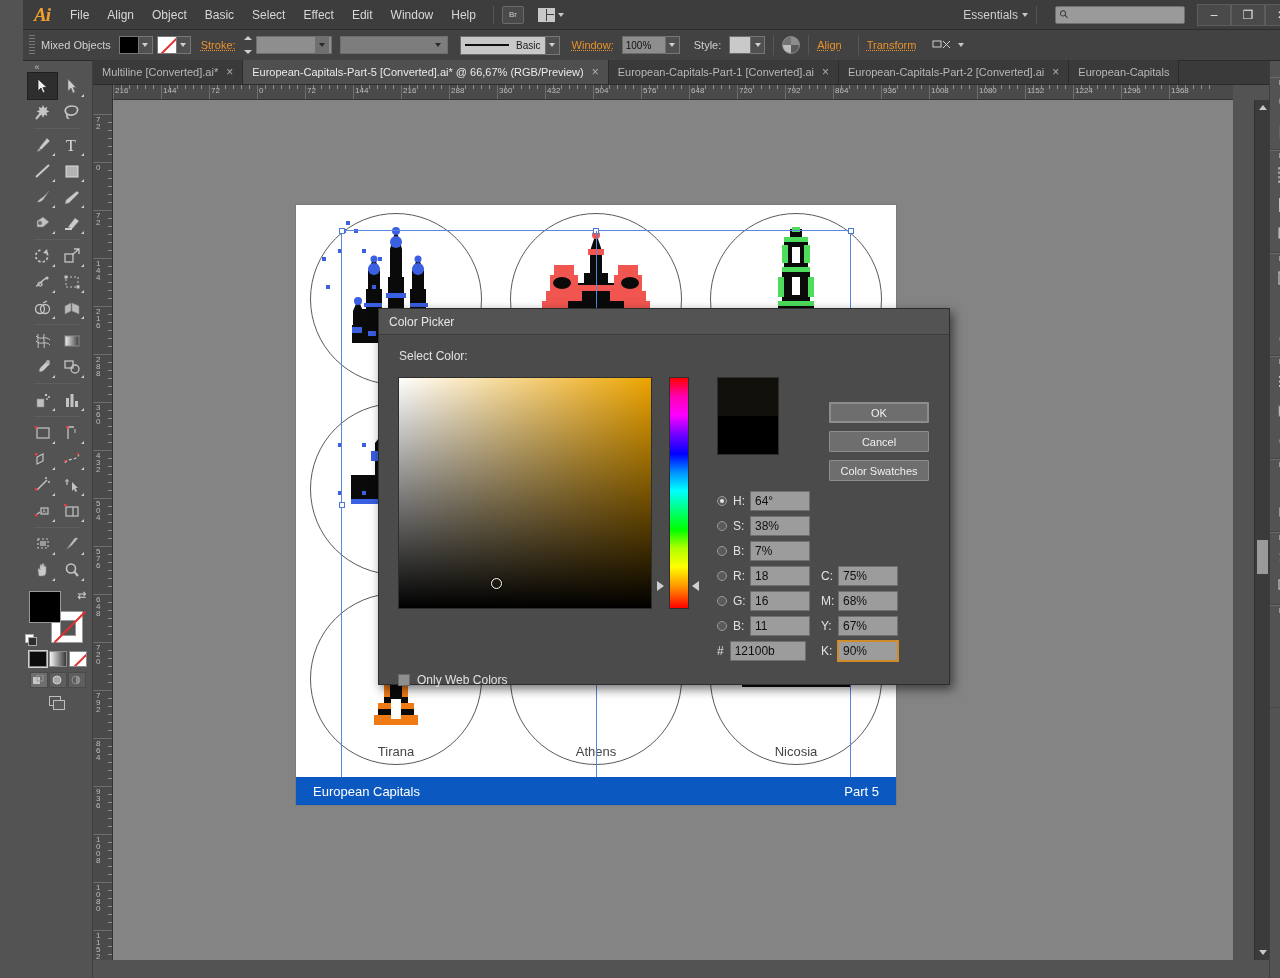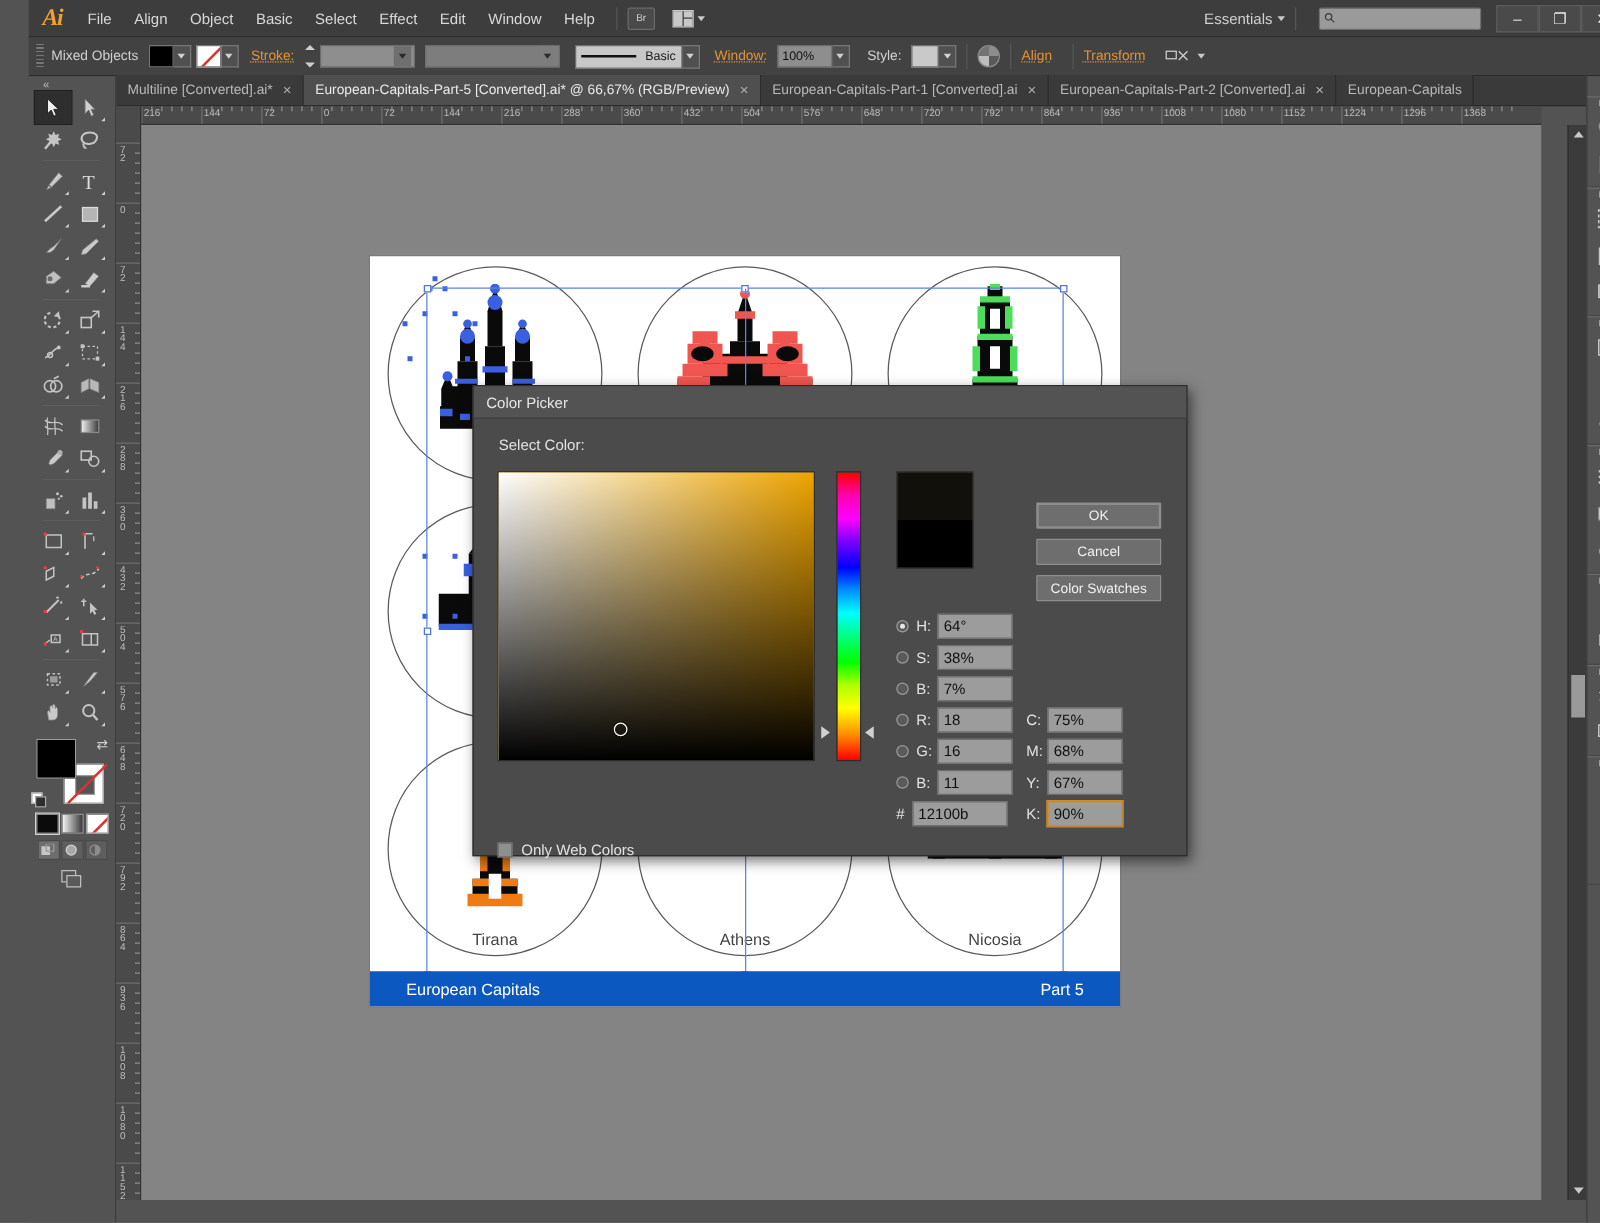--- a/index.html
+++ b/index.html
@@ -194,21 +194,21 @@
   .ab-grid { position:absolute; left:0;top:0;width:600px;height:600px; }
   .cell { position:absolute; width:200px; height:180px; }
   .circle { position:absolute; left:50%; top:8px; transform:translateX(-50%);
     width:172px;height:172px;border-radius:50%; border:1px solid #5a5a5a; }
   .cityname { position:absolute; left:0; bottom:6px; width:100%; text-align:center;
     font-size:13px; color:#444; font-family:"Liberation Sans",sans-serif; }
   .landmark { position:absolute; left:50%; top:22px; transform:translateX(-50%); }
   .footerbar {
     position:absolute; left:0; bottom:0; width:600px; height:28px; background:#0b59c0;
     display:flex; align-items:center; justify-content:space-between;
-    padding:0 29px; color:#fff; font-size:13px;
+    padding:0 17px; color:#fff; font-size:13px;
   }
   
   .selbox {
     position:absolute; left:228px; top:130px; width:510px; height:550px;
     border:1px solid #5a86e0; pointer-events:none;
   }
   .handle { position:absolute; width:6px;height:6px; background:#fff; border:1px solid #4a78d8; }
   .hl { left:-3.5px; } .hr { right:-3.5px; } .hc { left:50%; margin-left:-3.5px; }
   .ht { top:-3.5px; } .hb { bottom:-3.5px; } .hm { top:50%; margin-top:-3.5px; }
   .selline { position:absolute; top:0; bottom:0; left:50%; width:1px; background:#5a86e0; }

